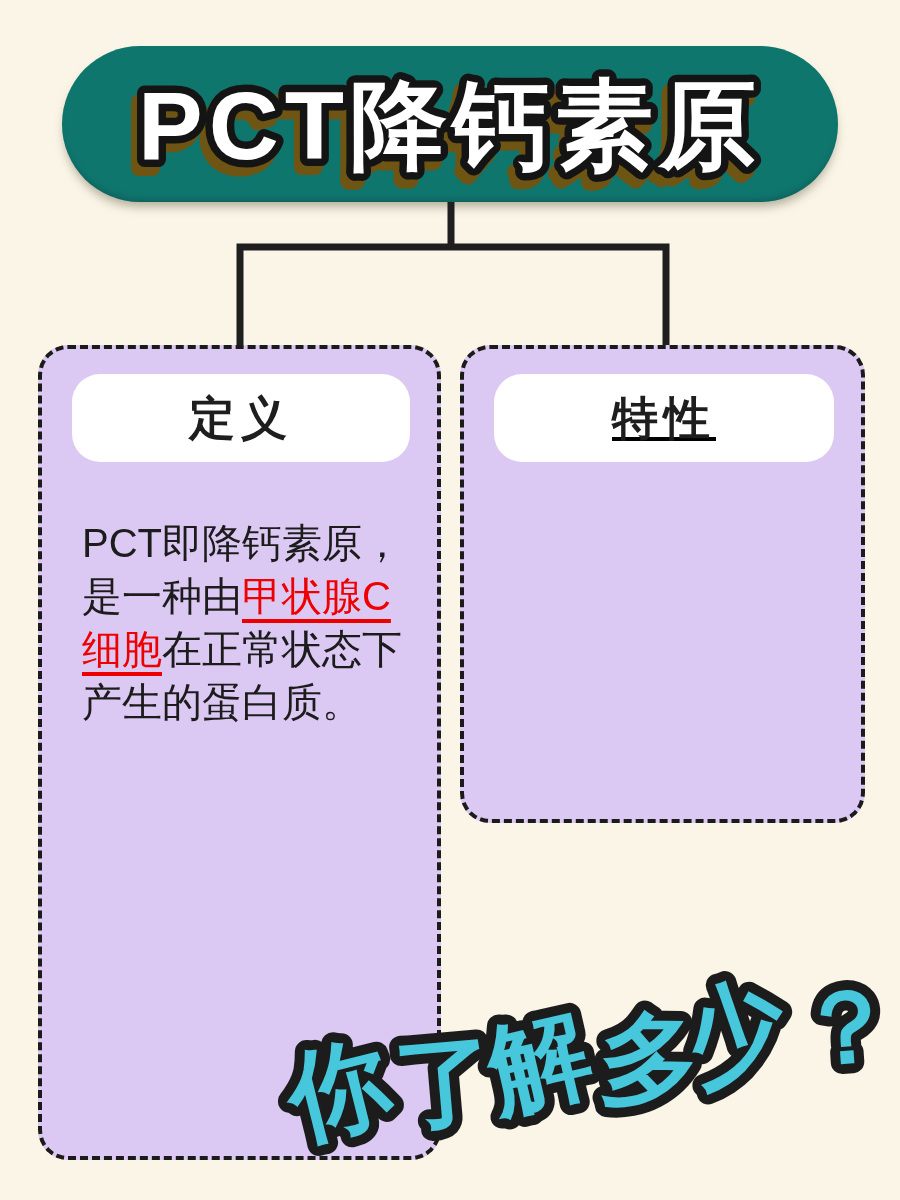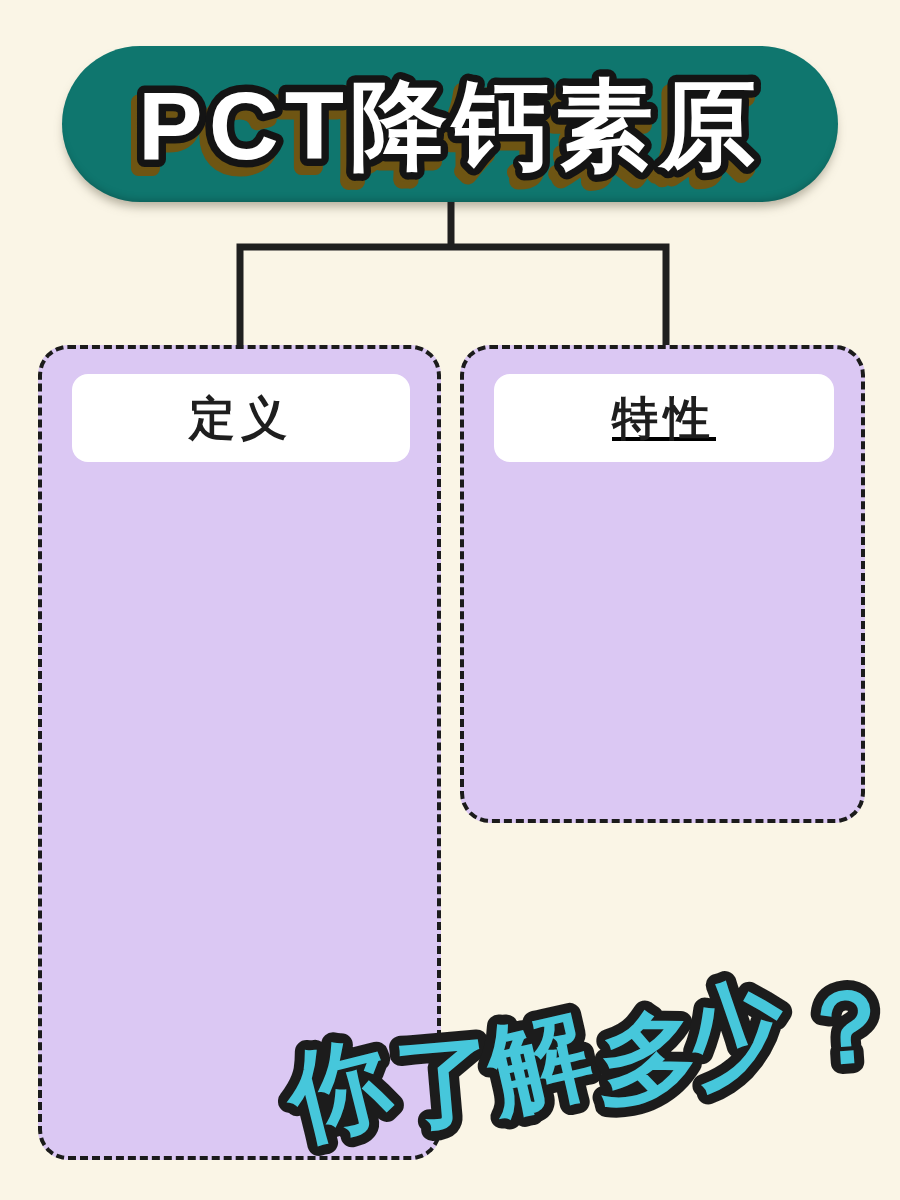--- a/index.html
+++ b/index.html
@@ -51,21 +51,21 @@
     background: #dbc8f3;
     border: 4px dashed #1b1b1b;
     border-radius: 30px;
     padding: 25px 27px 0 30px;
   }
   .card-left  { left: 38px;  top: 345px; width: 403px; height: 815px; }
   .card-right { left: 460px; top: 345px; width: 405px; height: 478px; text-decoration: underline; }
 
   .card-title {
     background: #ffffff;
-    border-radius: 16px;
+    border-radius: 28px;
     height: 88px;
     line-height: 88px;
     text-align: center;
     font-size: 46px;
     font-weight: 700;
     letter-spacing: 6px;
     color: #1e1e1e;
   }
 
   .card-text {
@@ -116,20 +116,21 @@
   </div>
 
   <svg class="connector" viewBox="0 0 900 1200" aria-hidden="true">
     <path d="M451 202 L451 250 M236.5 247 L669.5 247 M240 247 L240 352 M666 247 L666 352" fill="none" stroke-width="7" stroke="#1f1f1f"></path>
   </svg>
 
   <section class="card card-left">
     <div class="card-title">
       <span>定义</span>
     </div>
+    <p class="card-text para-1"><span>PCT即降钙素原，是一种由</span><span class="red">甲状腺C细胞</span><span>在正常状态下产生的蛋白质。</span></p>
   </section>
 
   <section class="card card-right">
     <div class="card-title">
       <span>特性</span>
     </div>
   </section>
 
   <div class="footer-question">
     <svg viewBox="0 0 640 240" aria-hidden="true">

